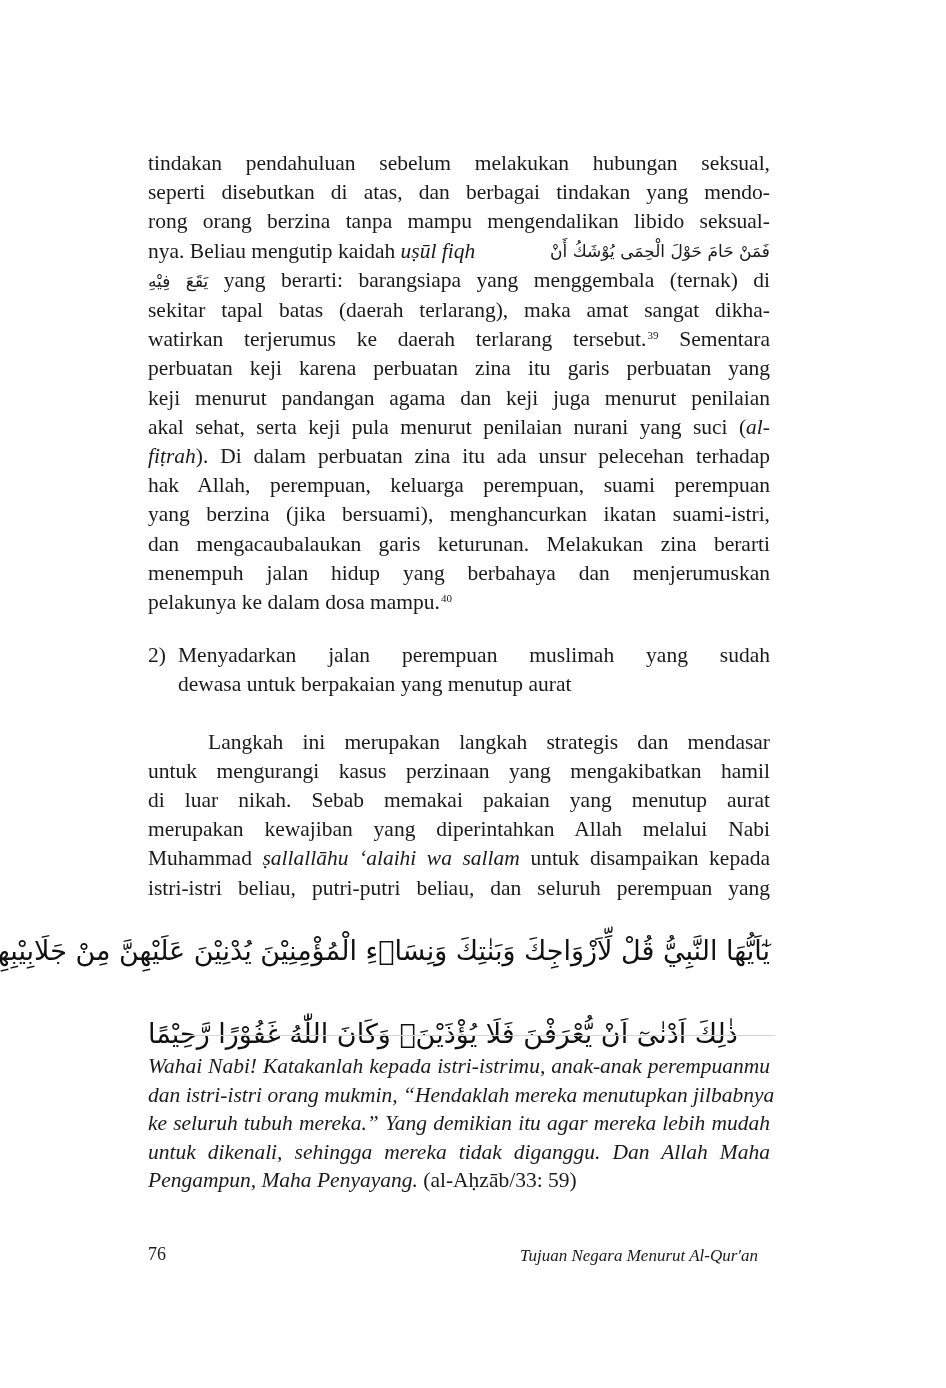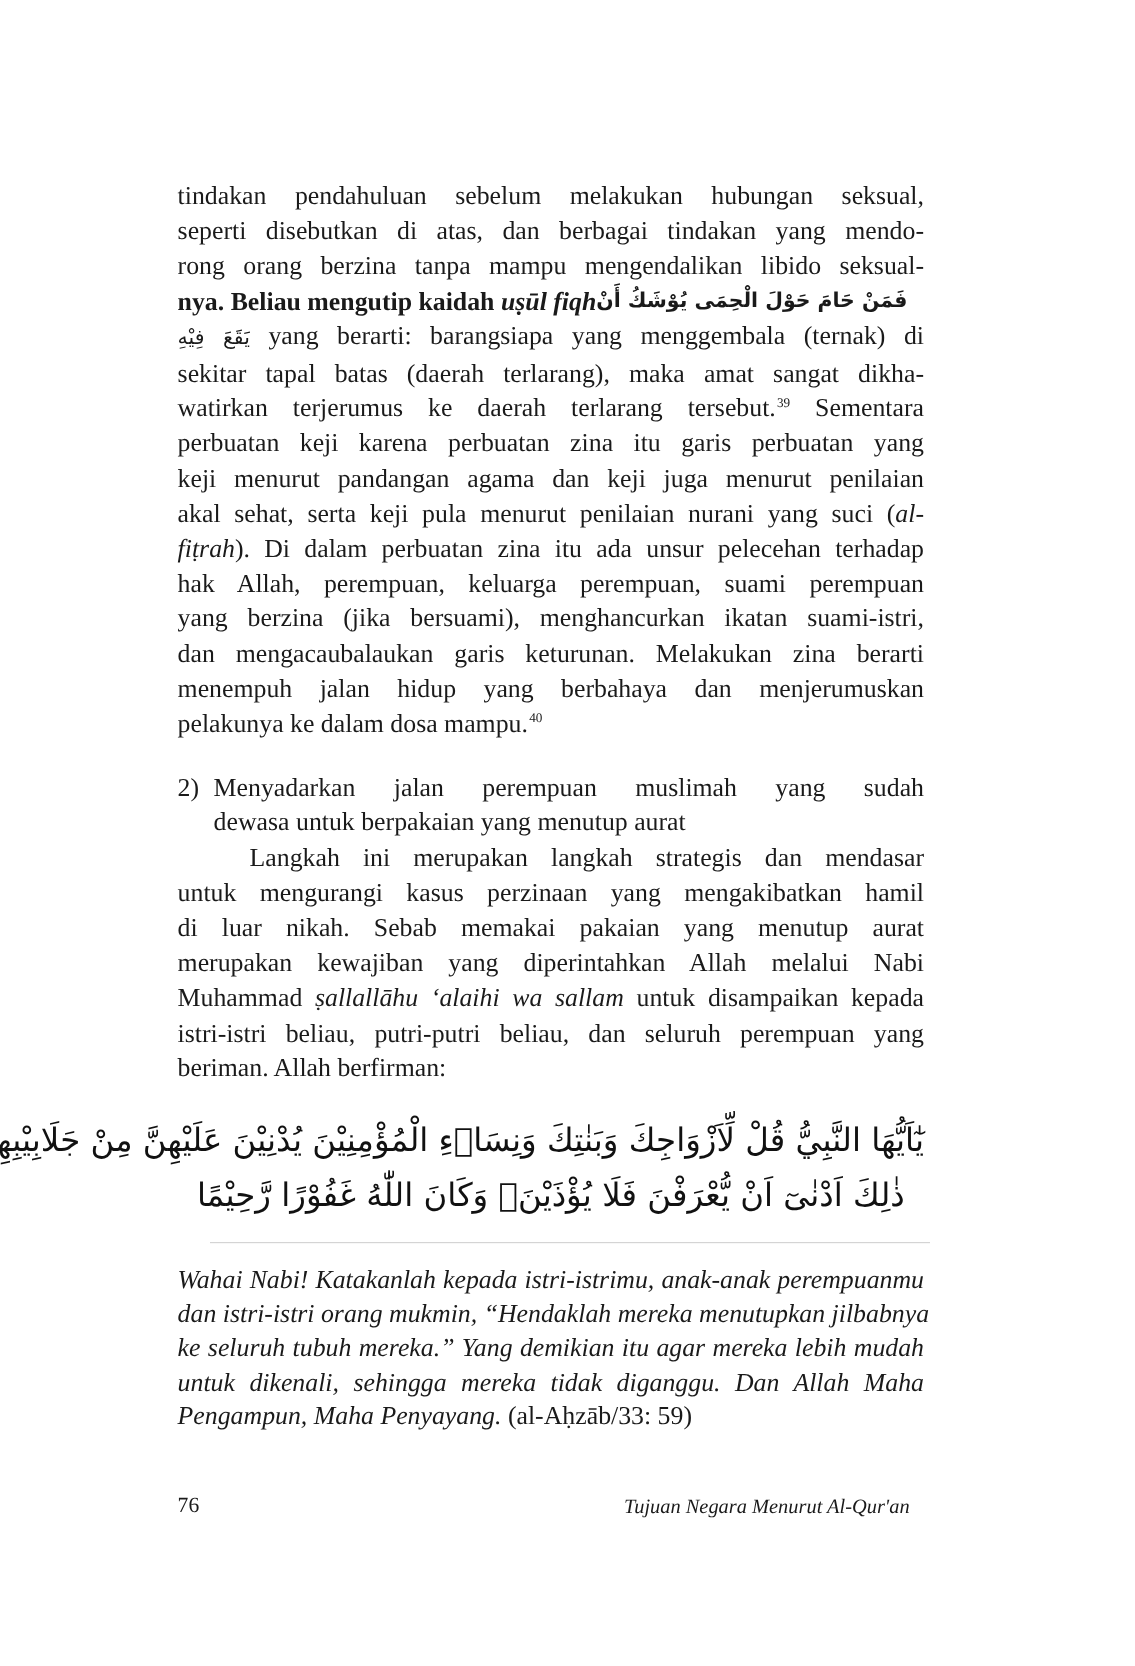--- a/index.html
+++ b/index.html
@@ -32,22 +32,22 @@
     display: block;
     text-align: justify;
     text-align-last: justify;
     white-space: nowrap;
   }
   .p .line.last {
     text-align-last: left;
   }
   .p .line.full {
     display: flex;
-    white-space: nowrap;
-    font-weight: bold;
+    justify-content: space-between;
+    white-space: nowrap;
   }
   .ar {
     font-family: "DejaVu Sans", sans-serif;
     direction: rtl;
     unicode-bidi: isolate;
     font-size: 17px;
   }
   i, .it { font-style: italic; }
   sup {
     font-size: 11px;
@@ -59,42 +59,43 @@
   .gap-item { height: 24px; }
   .item {
     position: relative;
     padding-left: 30px;
   }
   .item .num {
     position: absolute;
     left: 0;
     top: 0;
   }
-  .indent { padding-left: 60px; }
+  .indent { padding-left: 60px; margin-top: 28px; }
   .verse {
     position: absolute;
     left: 148px;
     top: 928px;
     width: 622px;
     direction: rtl;
     font-family: "DejaVu Sans", sans-serif;
     font-size: 27px;
     line-height: 46px;
     color: #111;
   }
   .verse .vline {
     display: block;
     white-space: nowrap;
   }
   .verse .vline.first {
     text-align: justify;
     text-align-last: justify;
   }
   .verse .vline.second {
-    text-align: center;
+    text-align: left;
+    margin-top: 37px;
   }
   .verse-rule {
     position: absolute;
     left: 175px;
     top: 1035px;
     width: 600px;
     height: 1px;
     background: #d4d4d4;
   }
   .translation {
@@ -172,21 +173,20 @@
     <span class="line last">dewasa untuk berpakaian yang menutup aurat</span>
   </div>
 
   <div class="p">
     <span class="line indent">Langkah ini merupakan langkah strategis dan mendasar</span>
     <span class="line">untuk mengurangi kasus perzinaan yang mengakibatkan hamil</span>
     <span class="line">di luar nikah. Sebab memakai pakaian yang menutup aurat</span>
     <span class="line">merupakan kewajiban yang diperintahkan Allah melalui Nabi</span>
     <span class="line"><span>Muhammad </span><i>ṣallallāhu ‘alaihi wa sallam</i><span> untuk disampaikan kepada</span></span>
     <span class="line">istri-istri beliau, putri-putri beliau, dan seluruh perempuan yang</span>
-    <span class="line last">beriman. Allah berfirman:</span>
   </div>
 </div>
 
 <div class="verse">
   <span class="vline first">يٰٓاَيُّهَا النَّبِيُّ قُلْ لِّاَزْوَاجِكَ وَبَنٰتِكَ وَنِسَاۤءِ الْمُؤْمِنِيْنَ يُدْنِيْنَ عَلَيْهِنَّ مِنْ جَلَابِيْبِهِنَّۗ</span>
   <span class="vline second">ذٰلِكَ اَدْنٰىٓ اَنْ يُّعْرَفْنَ فَلَا يُؤْذَيْنَۗ وَكَانَ اللّٰهُ غَفُوْرًا رَّحِيْمًا</span>
 </div>
 <div class="verse-rule"></div>
 
 <div class="translation">

